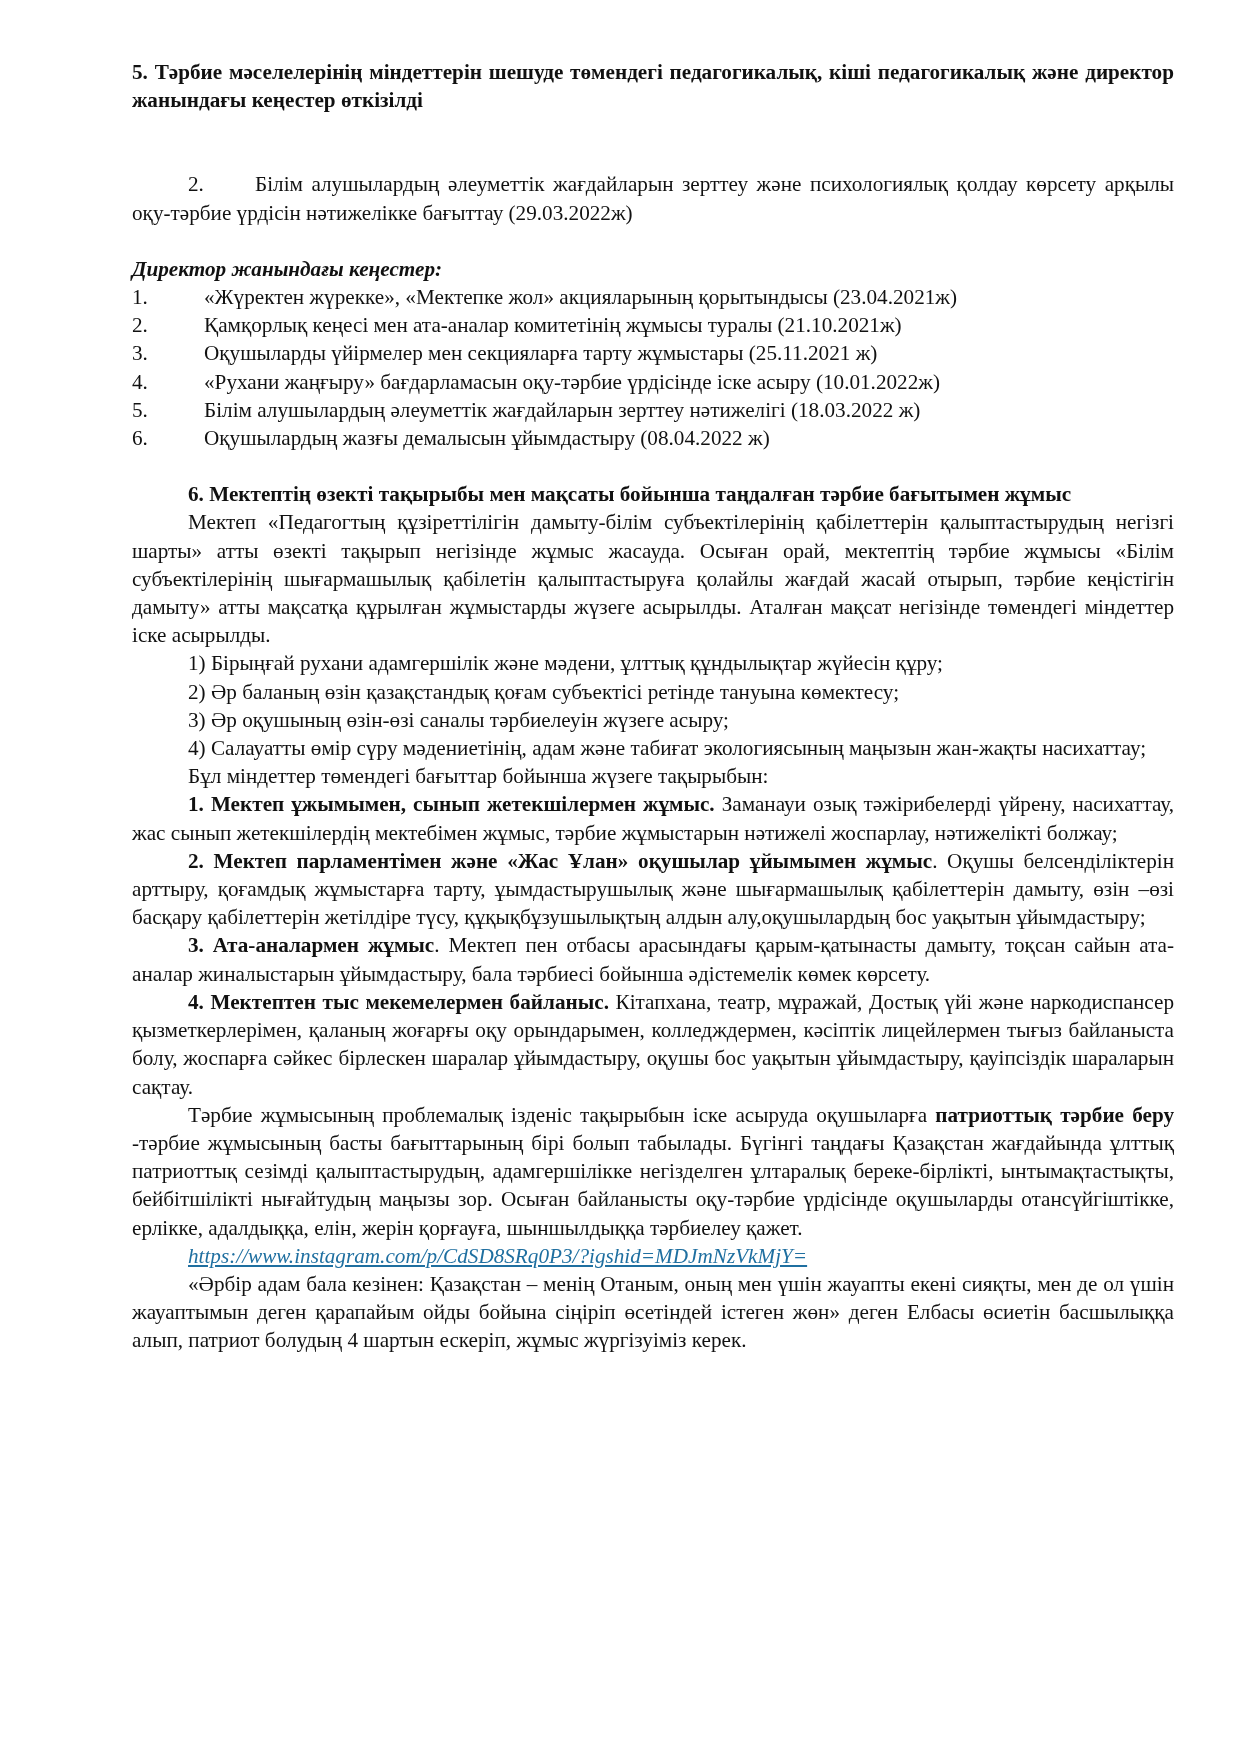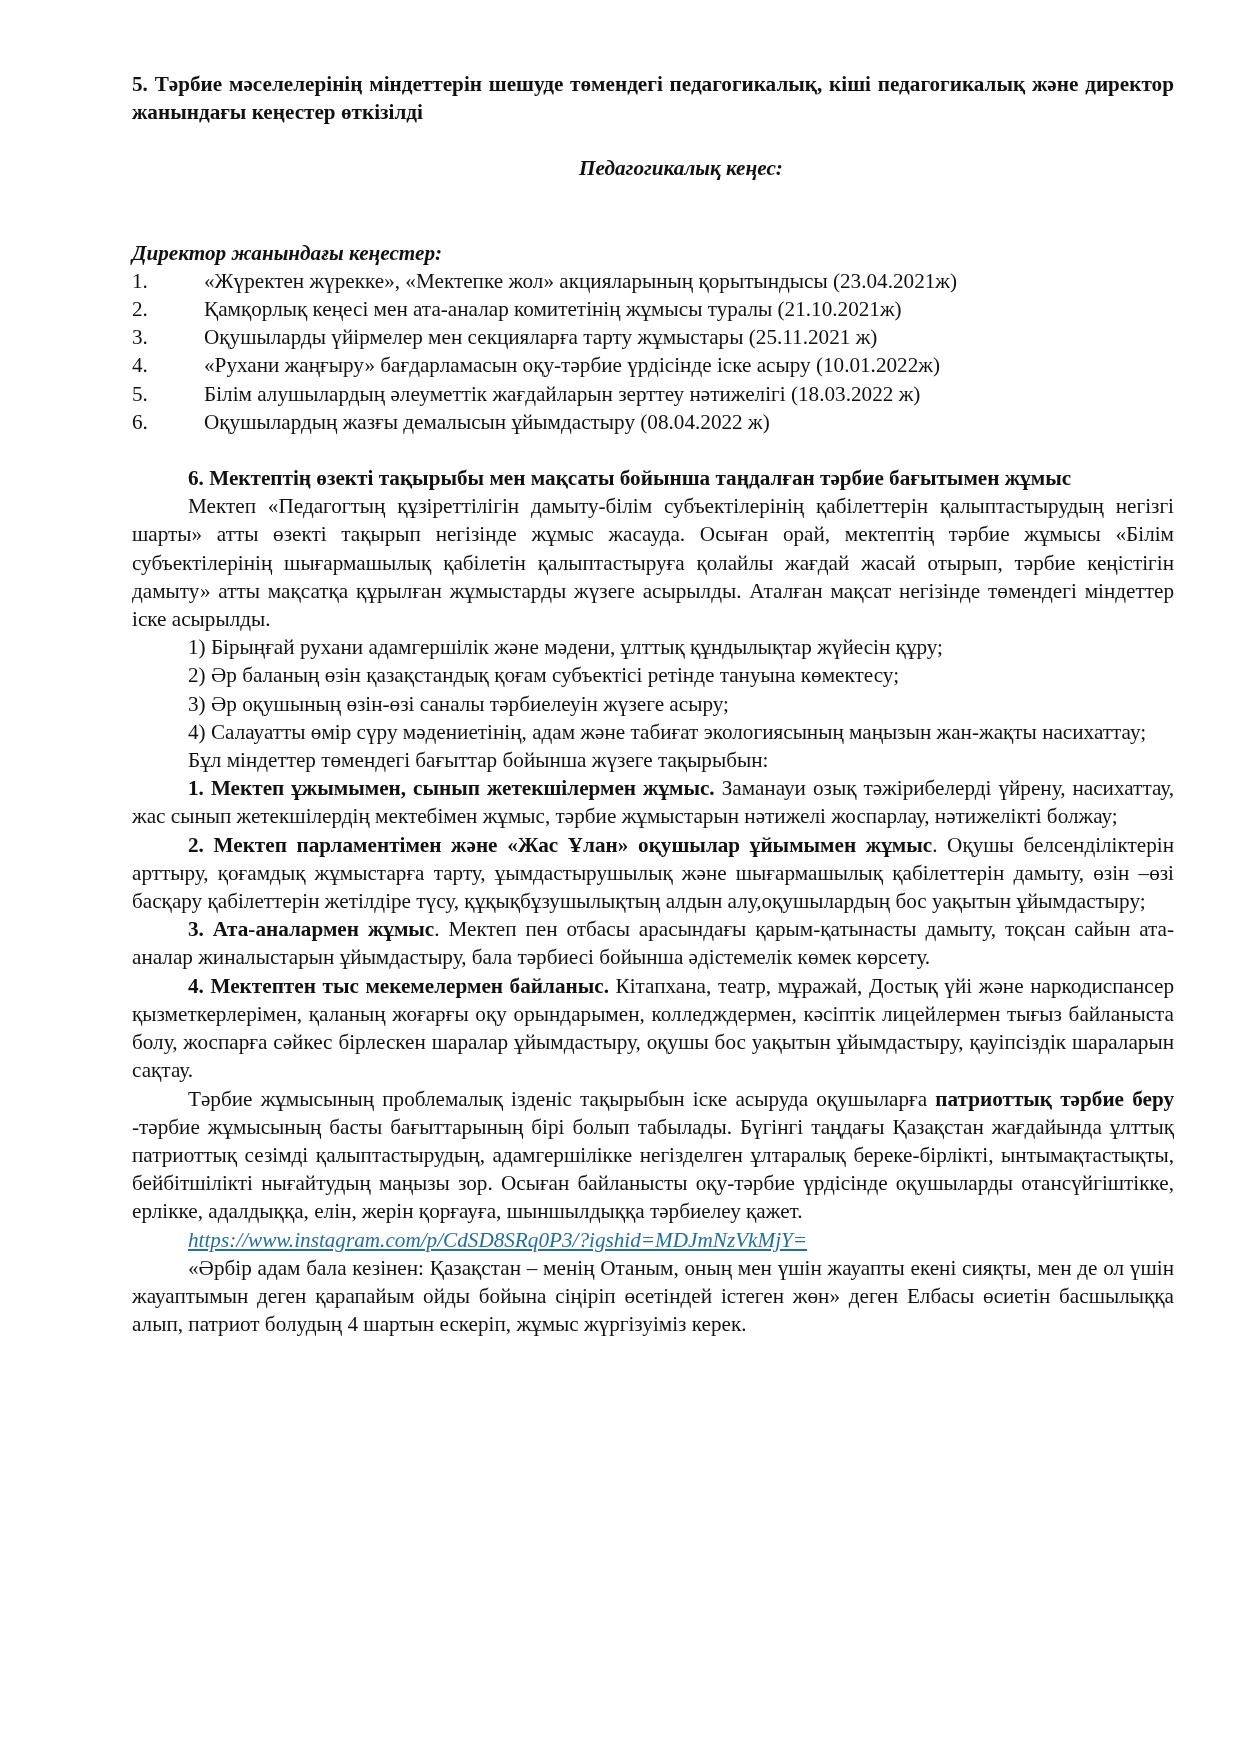--- a/index.html
+++ b/index.html
@@ -2,21 +2,21 @@
 <html><head>
 <meta charset="utf-8">
 <style>
   html, body { margin: 0; padding: 0; background: #ffffff; }
   body {
     width: 1241px; height: 1754px; position: relative; overflow: hidden;
     font-family: "Liberation Serif", "DejaVu Serif", serif;
     color: #111111;
   }
   .page {
-    position: absolute; left: 132px; top: 70px; width: 1042px;
+    position: absolute; left: 132px; top: 58px; width: 1042px;
     font-size: 21.2px; line-height: 28.2px;
   }
   p { margin: 0; text-align: justify; }
   .indent { text-indent: 56px; }
   .b { font-weight: bold; }
   .center { text-align: center; }
   .heading5 { font-weight: bold; text-indent: 0; }
   .subhead { font-style: italic; font-weight: bold; }
   .gap1 { height: 28px; }
   .numitem { display: flex; }
@@ -24,23 +24,25 @@
   .numitem .txt { flex: 1; }
   a.link { color: #1f6fa0; text-decoration: underline; font-style: italic; }
 </style>
 </head>
 <body>
 
 <div class="page">
 
   <p class="indent heading5">5. Тәрбие мәселелерінің міндеттерін шешуде төмендегі педагогикалық, кіші педагогикалық және директор жанындағы кеңестер өткізілді</p>
   <div class="gap1"></div>
-  <p class="center subhead" style="margin-left:56px">Педагогикалық кеңес:</p>
   <div class="gap1"></div>
 
+  <p class="indent">
+    <span style="display:inline-block;width:67px;text-indent:0">2.</span><span>Білім алушылардың әлеуметтік жағдайларын зерттеу және психологиялық қолдау көрсету арқылы оқу-тәрбие үрдісін нәтижелікке бағыттау (29.03.2022ж)</span>
+  </p>
 
   <div class="gap1"></div>
   <p class="subhead">Директор жанындағы кеңестер:</p>
 
   <div>
     <div class="numitem">
       <span class="num">1.</span>
       <span class="txt">«Жүректен жүрекке», «Мектепке жол» акцияларының қорытындысы (23.04.2021ж)</span>
     </div>
     <div class="numitem">

